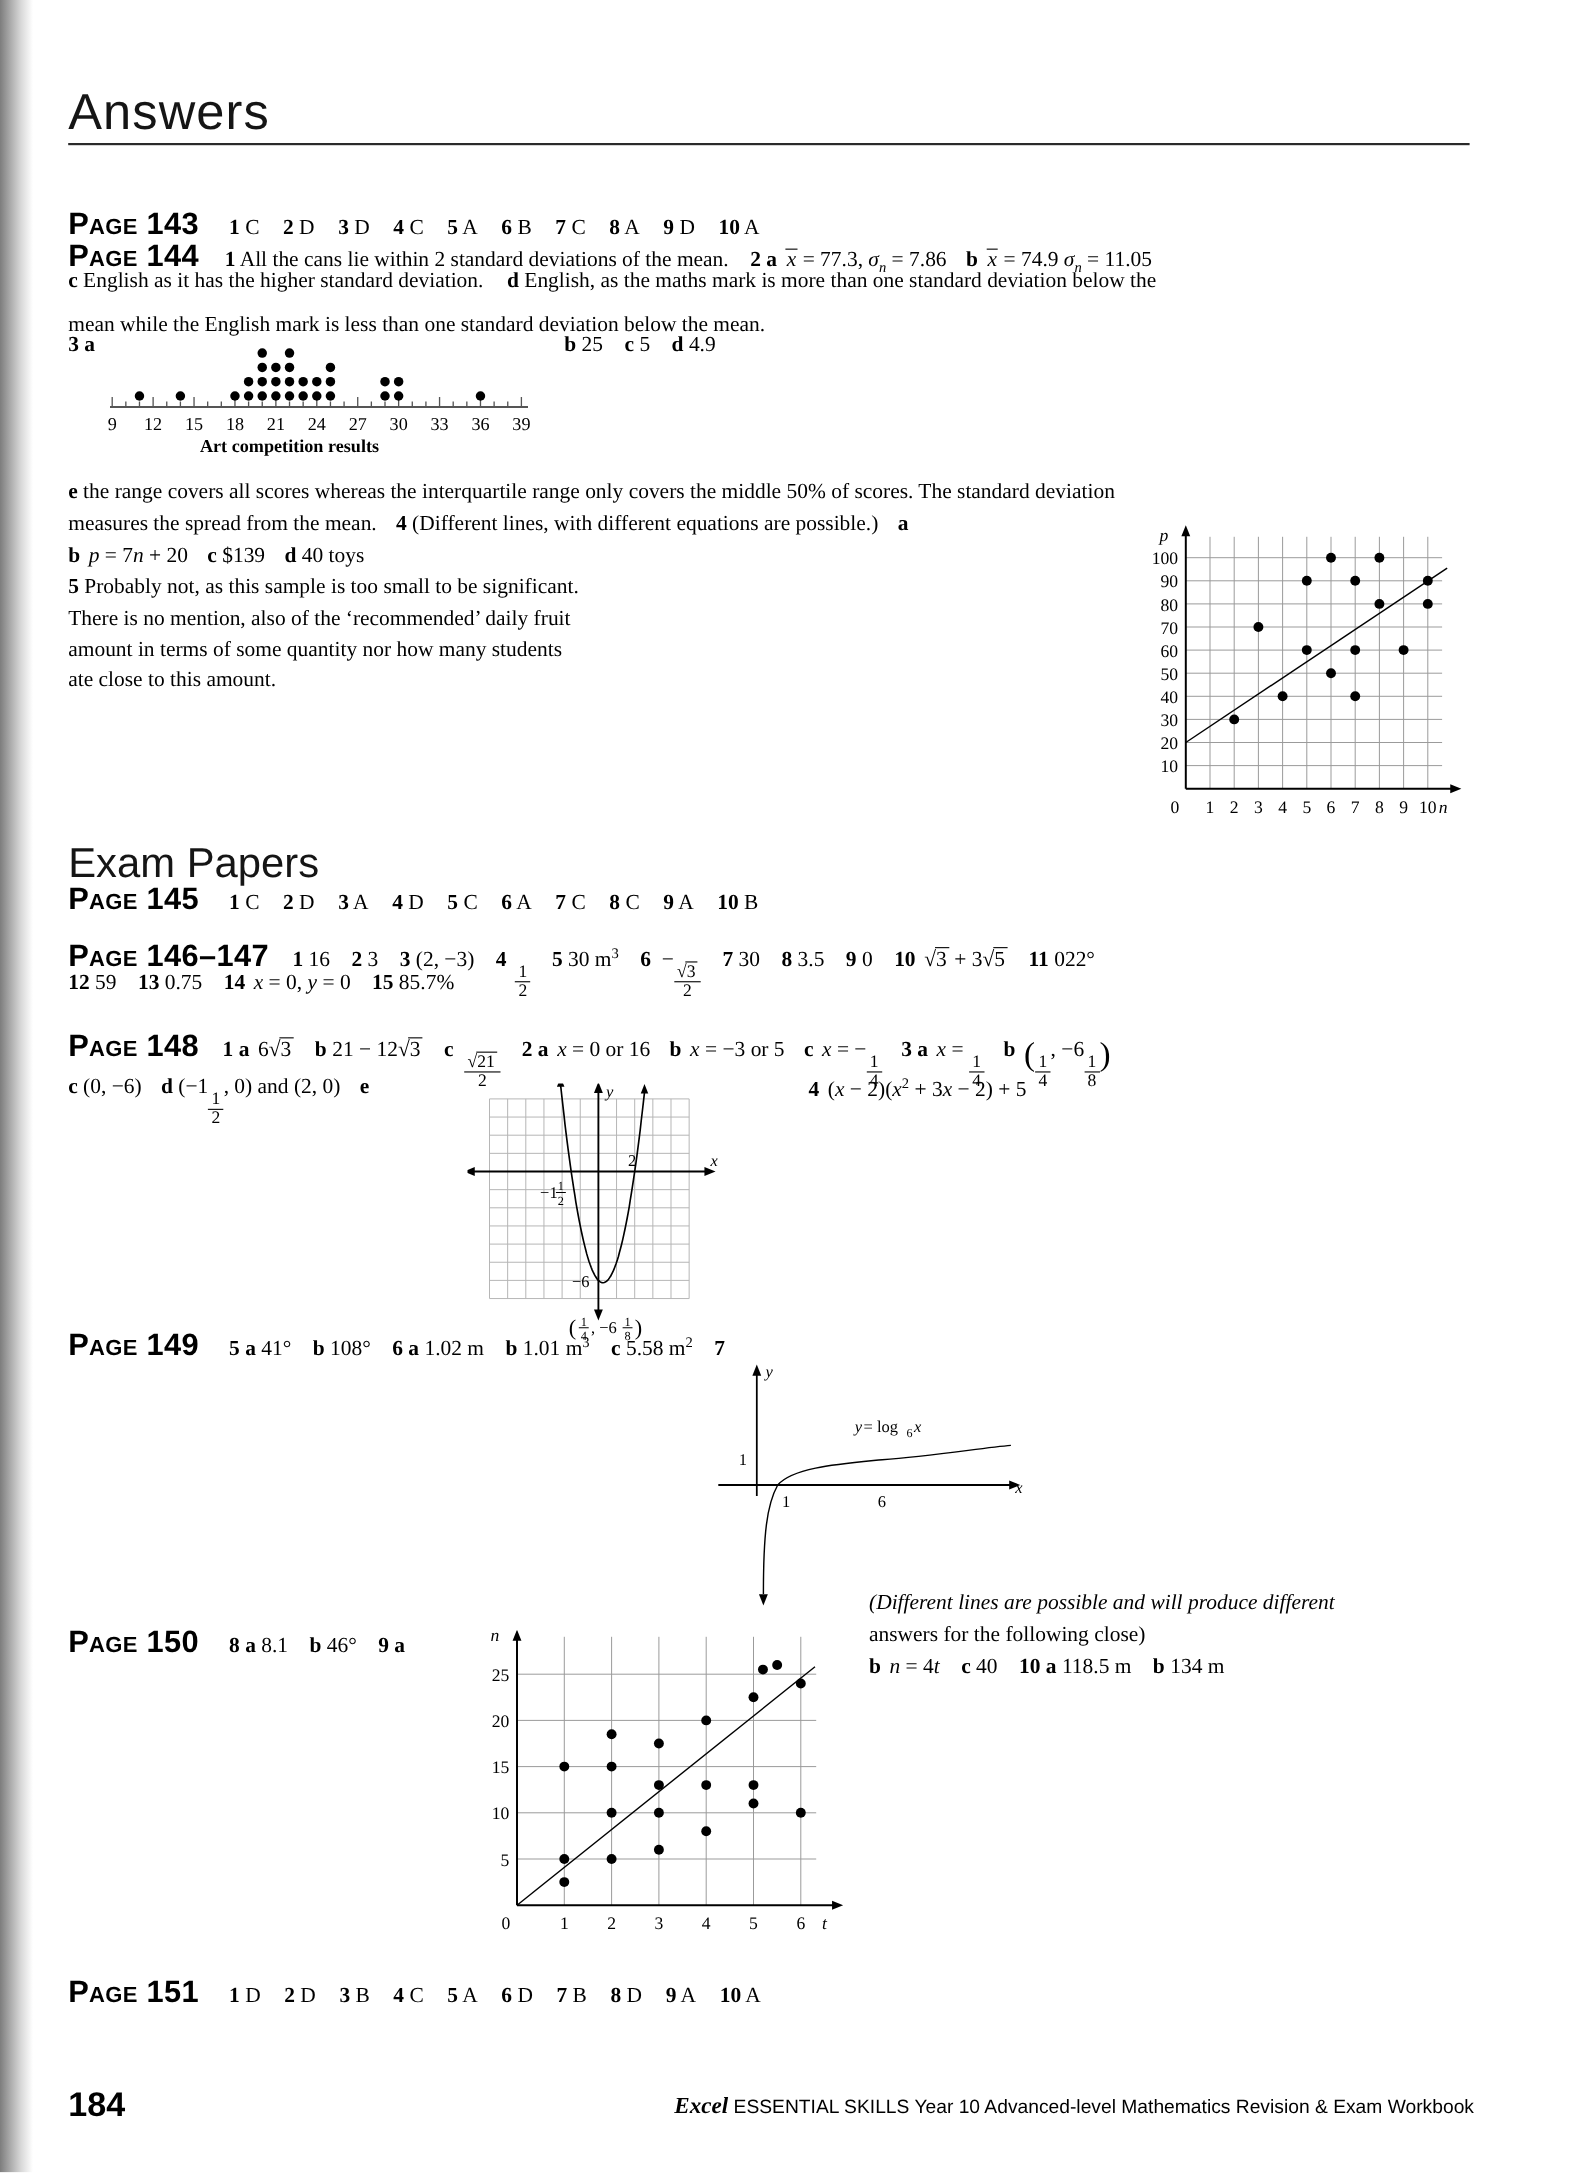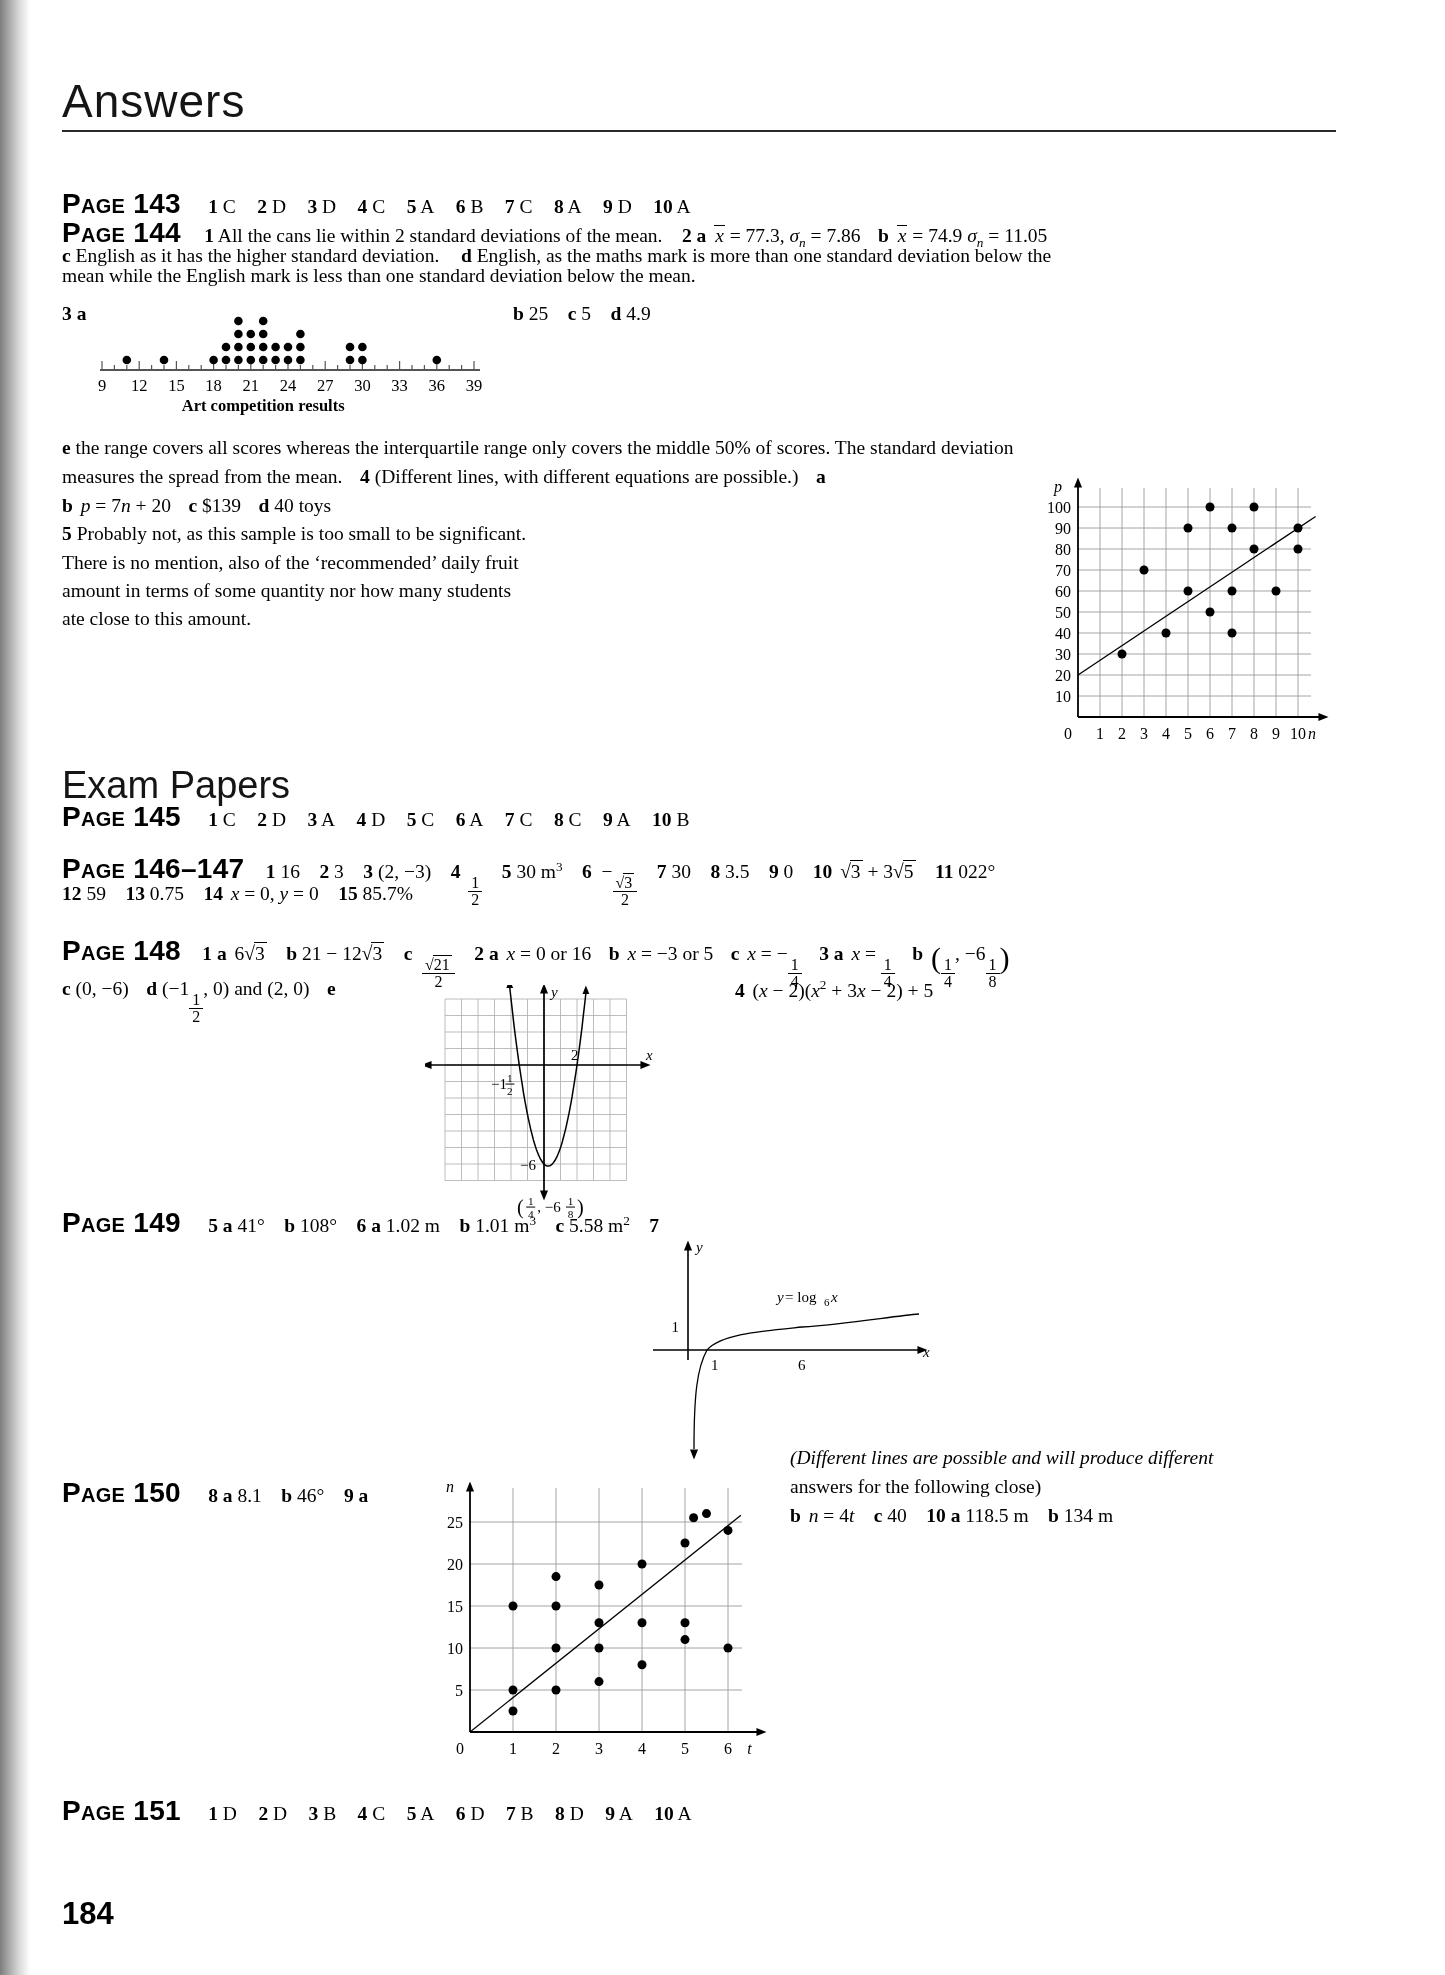--- a/index.html
+++ b/index.html
@@ -37,21 +37,21 @@
 <body>
 
 <div class="page">
   <div class="gutter"></div>
   <div class="title">Answers</div>
   <div class="rule"></div>
   <div id="lines">
       <div class="line" style="left: 62px; top: 187px;"><b class="ph">Page 143</b><span style="display: inline-block; width: 1.4em;"></span><b>1</b> C<span style="display: inline-block; width: 1.1em;"></span><b>2</b> D<span style="display: inline-block; width: 1.1em;"></span><b>3</b> D<span style="display: inline-block; width: 1.1em;"></span><b>4</b> C<span style="display: inline-block; width: 1.1em;"></span><b>5</b> A<span style="display: inline-block; width: 1.1em;"></span><b>6</b> B<span style="display: inline-block; width: 1.1em;"></span><b>7</b> C<span style="display: inline-block; width: 1.1em;"></span><b>8</b> A<span style="display: inline-block; width: 1.1em;"></span><b>9</b> D<span style="display: inline-block; width: 1.1em;"></span><b>10</b> A</div>
       <div class="line" style="left: 62px; top: 216px;"><b class="ph">Page 144</b><span style="display: inline-block; width: 1.2em;"></span><b>1</b> All the cans lie within 2 standard deviations of the mean.<span style="display: inline-block; width: 1em;"></span><b>2 a</b><span style="display: inline-block; width: 0.4em;"></span><span class="ov"><i>x</i></span> = 77.3, <i>σ</i><sub><i>n</i></sub> = 7.86<span style="display: inline-block; width: 0.9em;"></span><b>b</b><span style="display: inline-block; width: 0.4em;"></span><span class="ov"><i>x</i></span> = 74.9 <i>σ</i><sub><i>n</i></sub> = 11.05</div>
       <div class="line" style="left: 62px; top: 244px;"><b>c</b>  English as it has the higher standard deviation.<span style="display: inline-block; width: 1.1em;"></span><b>d</b>  English, as the maths mark is more than one standard deviation below the</div>
-      <div class="line" style="left: 62px; top: 264px; text-align: right;">mean while the English mark is less than one standard deviation below the mean.</div>
+      <div class="line" style="left: 62px; top: 284px; text-align: right;">mean while the English mark is less than one standard deviation below the mean.</div>
       <div class="line" style="left: 62px; top: 302px;"><b>3 a</b></div>
       <div class="line" style="left: 513px; top: 302px;"><b>b</b> 25<span style="display: inline-block; width: 1em;"></span><b>c</b> 5<span style="display: inline-block; width: 1em;"></span><b>d</b> 4.9</div>
       <div class="line" style="left: 62px; top: 436px;"><b>e</b>  the range covers all scores whereas the interquartile range only covers the middle 50% of scores. The standard deviation</div>
       <div class="line" style="left: 62px; top: 465px;">measures the spread from the mean.<span style="display: inline-block; width: 0.9em;"></span><b>4</b>  (Different lines, with different equations are possible.)<span style="display: inline-block; width: 0.9em;"></span><b>a</b></div>
       <div class="line" style="left: 62px; top: 494px;"><b>b</b><span style="display: inline-block; width: 0.4em;"></span><i>p</i> = 7<i>n</i> + 20<span style="display: inline-block; width: 0.9em;"></span><b>c</b>  $139<span style="display: inline-block; width: 0.9em;"></span><b>d</b>  40 toys</div>
       <div class="line" style="left: 62px; top: 522px;"><b>5</b>  Probably not, as this sample is too small to be significant.</div>
       <div class="line" style="left: 62px; top: 551px;">There is no mention, also of the ‘recommended’ daily fruit</div>
       <div class="line" style="left: 62px; top: 579px;">amount in terms of some quantity nor how many students</div>
       <div class="line" style="left: 62px; top: 607px;">ate close to this amount.</div>
       <div class="line" style="left: 62px; top: 800px;"><b class="ph">Page 145</b><span style="display: inline-block; width: 1.4em;"></span><b>1</b> C<span style="display: inline-block; width: 1.1em;"></span><b>2</b> D<span style="display: inline-block; width: 1.1em;"></span><b>3</b> A<span style="display: inline-block; width: 1.1em;"></span><b>4</b> D<span style="display: inline-block; width: 1.1em;"></span><b>5</b> C<span style="display: inline-block; width: 1.1em;"></span><b>6</b> A<span style="display: inline-block; width: 1.1em;"></span><b>7</b> C<span style="display: inline-block; width: 1.1em;"></span><b>8</b> C<span style="display: inline-block; width: 1.1em;"></span><b>9</b> A<span style="display: inline-block; width: 1.1em;"></span><b>10</b> B</div>
@@ -347,13 +347,14 @@
         <circle cx="252" cy="82" r="4.5" fill="#000"></circle>
         <circle cx="295" cy="157.6" r="4.5" fill="#000"></circle>
         <circle cx="295" cy="140.8" r="4.5" fill="#000"></circle>
         <circle cx="295" cy="61" r="4.5" fill="#000"></circle>
         <circle cx="303.6" cy="35.79999999999998" r="4.5" fill="#000"></circle>
         <circle cx="316.5" cy="31.599999999999994" r="4.5" fill="#000"></circle>
         <circle cx="338" cy="166" r="4.5" fill="#000"></circle>
         <circle cx="338" cy="48.39999999999998" r="4.5" fill="#000"></circle>
       </svg></div>
   <div class="footer-num">184</div>
+  <div class="footer-right"><span class="brand">Excel</span><span> ESSENTIAL SKILLS Year 10 Advanced-level Mathematics Revision &amp; Exam Workbook</span></div>
 </div>
 
 </body></html>

